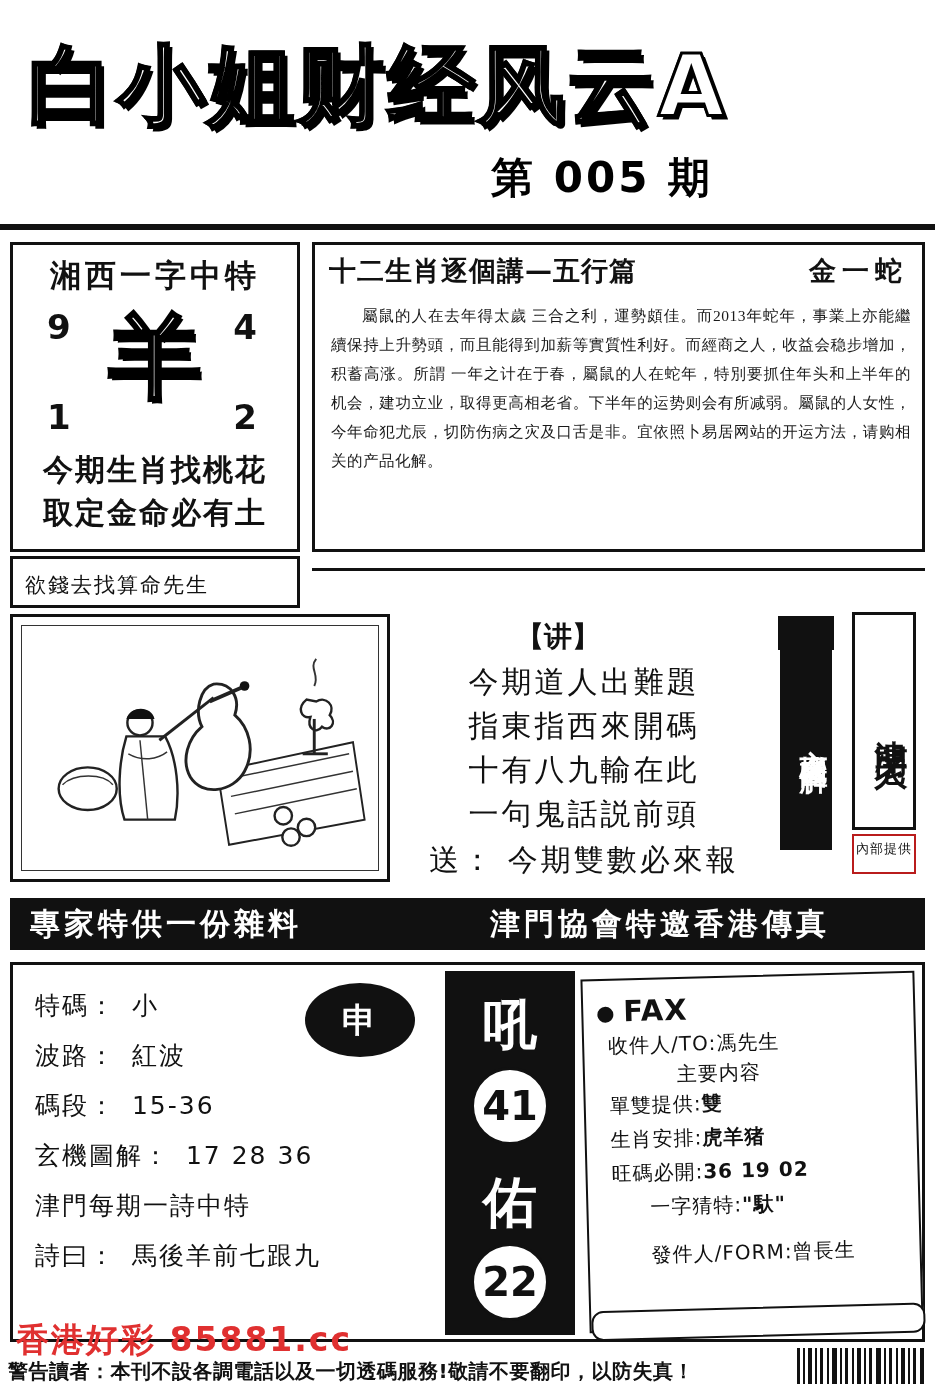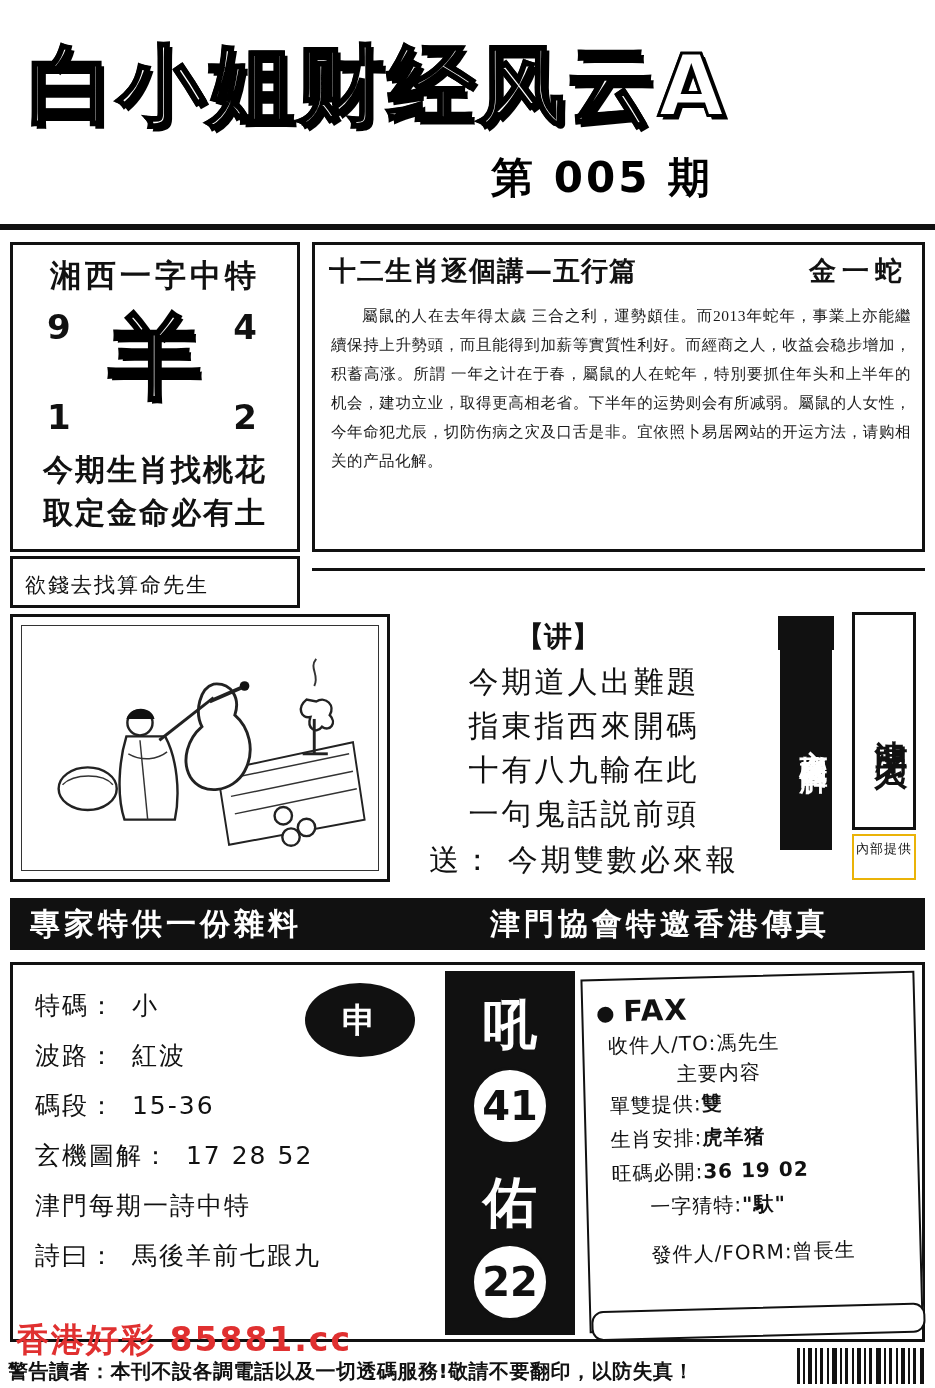--- a/index.html
+++ b/index.html
@@ -93,21 +93,21 @@
   
   .plaque{
     position:absolute;background:#111;color:#fff;text-align:center;
     font-family:"DejaVu Sans",sans-serif;font-weight:bold;
     writing-mode:vertical-rl;text-orientation:upright;letter-spacing:6px;
   }
   .plaque-a{left:780px;top:620px;width:52px;height:230px;font-size:28px;padding-top:8px;box-sizing:border-box;}
   .plaque-emblem{position:absolute;left:778px;top:616px;width:56px;height:34px;background:#111;}
   .plaque-b{left:852px;top:612px;width:64px;height:218px;background:#fff;color:#111;border:3px solid #111;font-size:33px;box-sizing:border-box;padding-top:10px;}
   .plaque-b-note{
-    position:absolute;left:852px;top:834px;width:64px;height:46px;border:2px solid #eab308;box-sizing:border-box;
+    position:absolute;left:852px;top:834px;width:64px;height:40px;border:2px solid #b91c1c;box-sizing:border-box;
     font-family:"DejaVu Sans",sans-serif;font-size:13px;line-height:20px;text-align:center;padding-top:3px;letter-spacing:1px;
   }
 
   
   .banner{position:absolute;left:10px;top:898px;width:915px;height:52px;background:#111;}
   .banner span{
     position:absolute;top:6px;color:#fff;
     font-family:"DejaVu Sans",sans-serif;font-weight:bold;font-size:30px;letter-spacing:4px;
   }
   .banner .b1{left:20px;}
@@ -292,21 +292,21 @@
       <div class="brow">
         <span class="k">波路：</span>
         <span class="v">紅波</span>
       </div>
       <div class="brow">
         <span class="k">碼段：</span>
         <span class="v">15-36</span>
       </div>
       <div class="brow">
         <span class="k">玄機圖解：</span>
-        <span class="v">17 28 52</span>
+        <span class="v">17 28 36</span>
       </div>
       <div class="brow">
         <span class="k">津門每期一詩中特</span>
         <span class="v"></span>
       </div>
       <div class="brow">
         <span class="k">詩曰：</span>
         <span class="v">馬後羊前七跟九</span>
       </div>
     </div>

